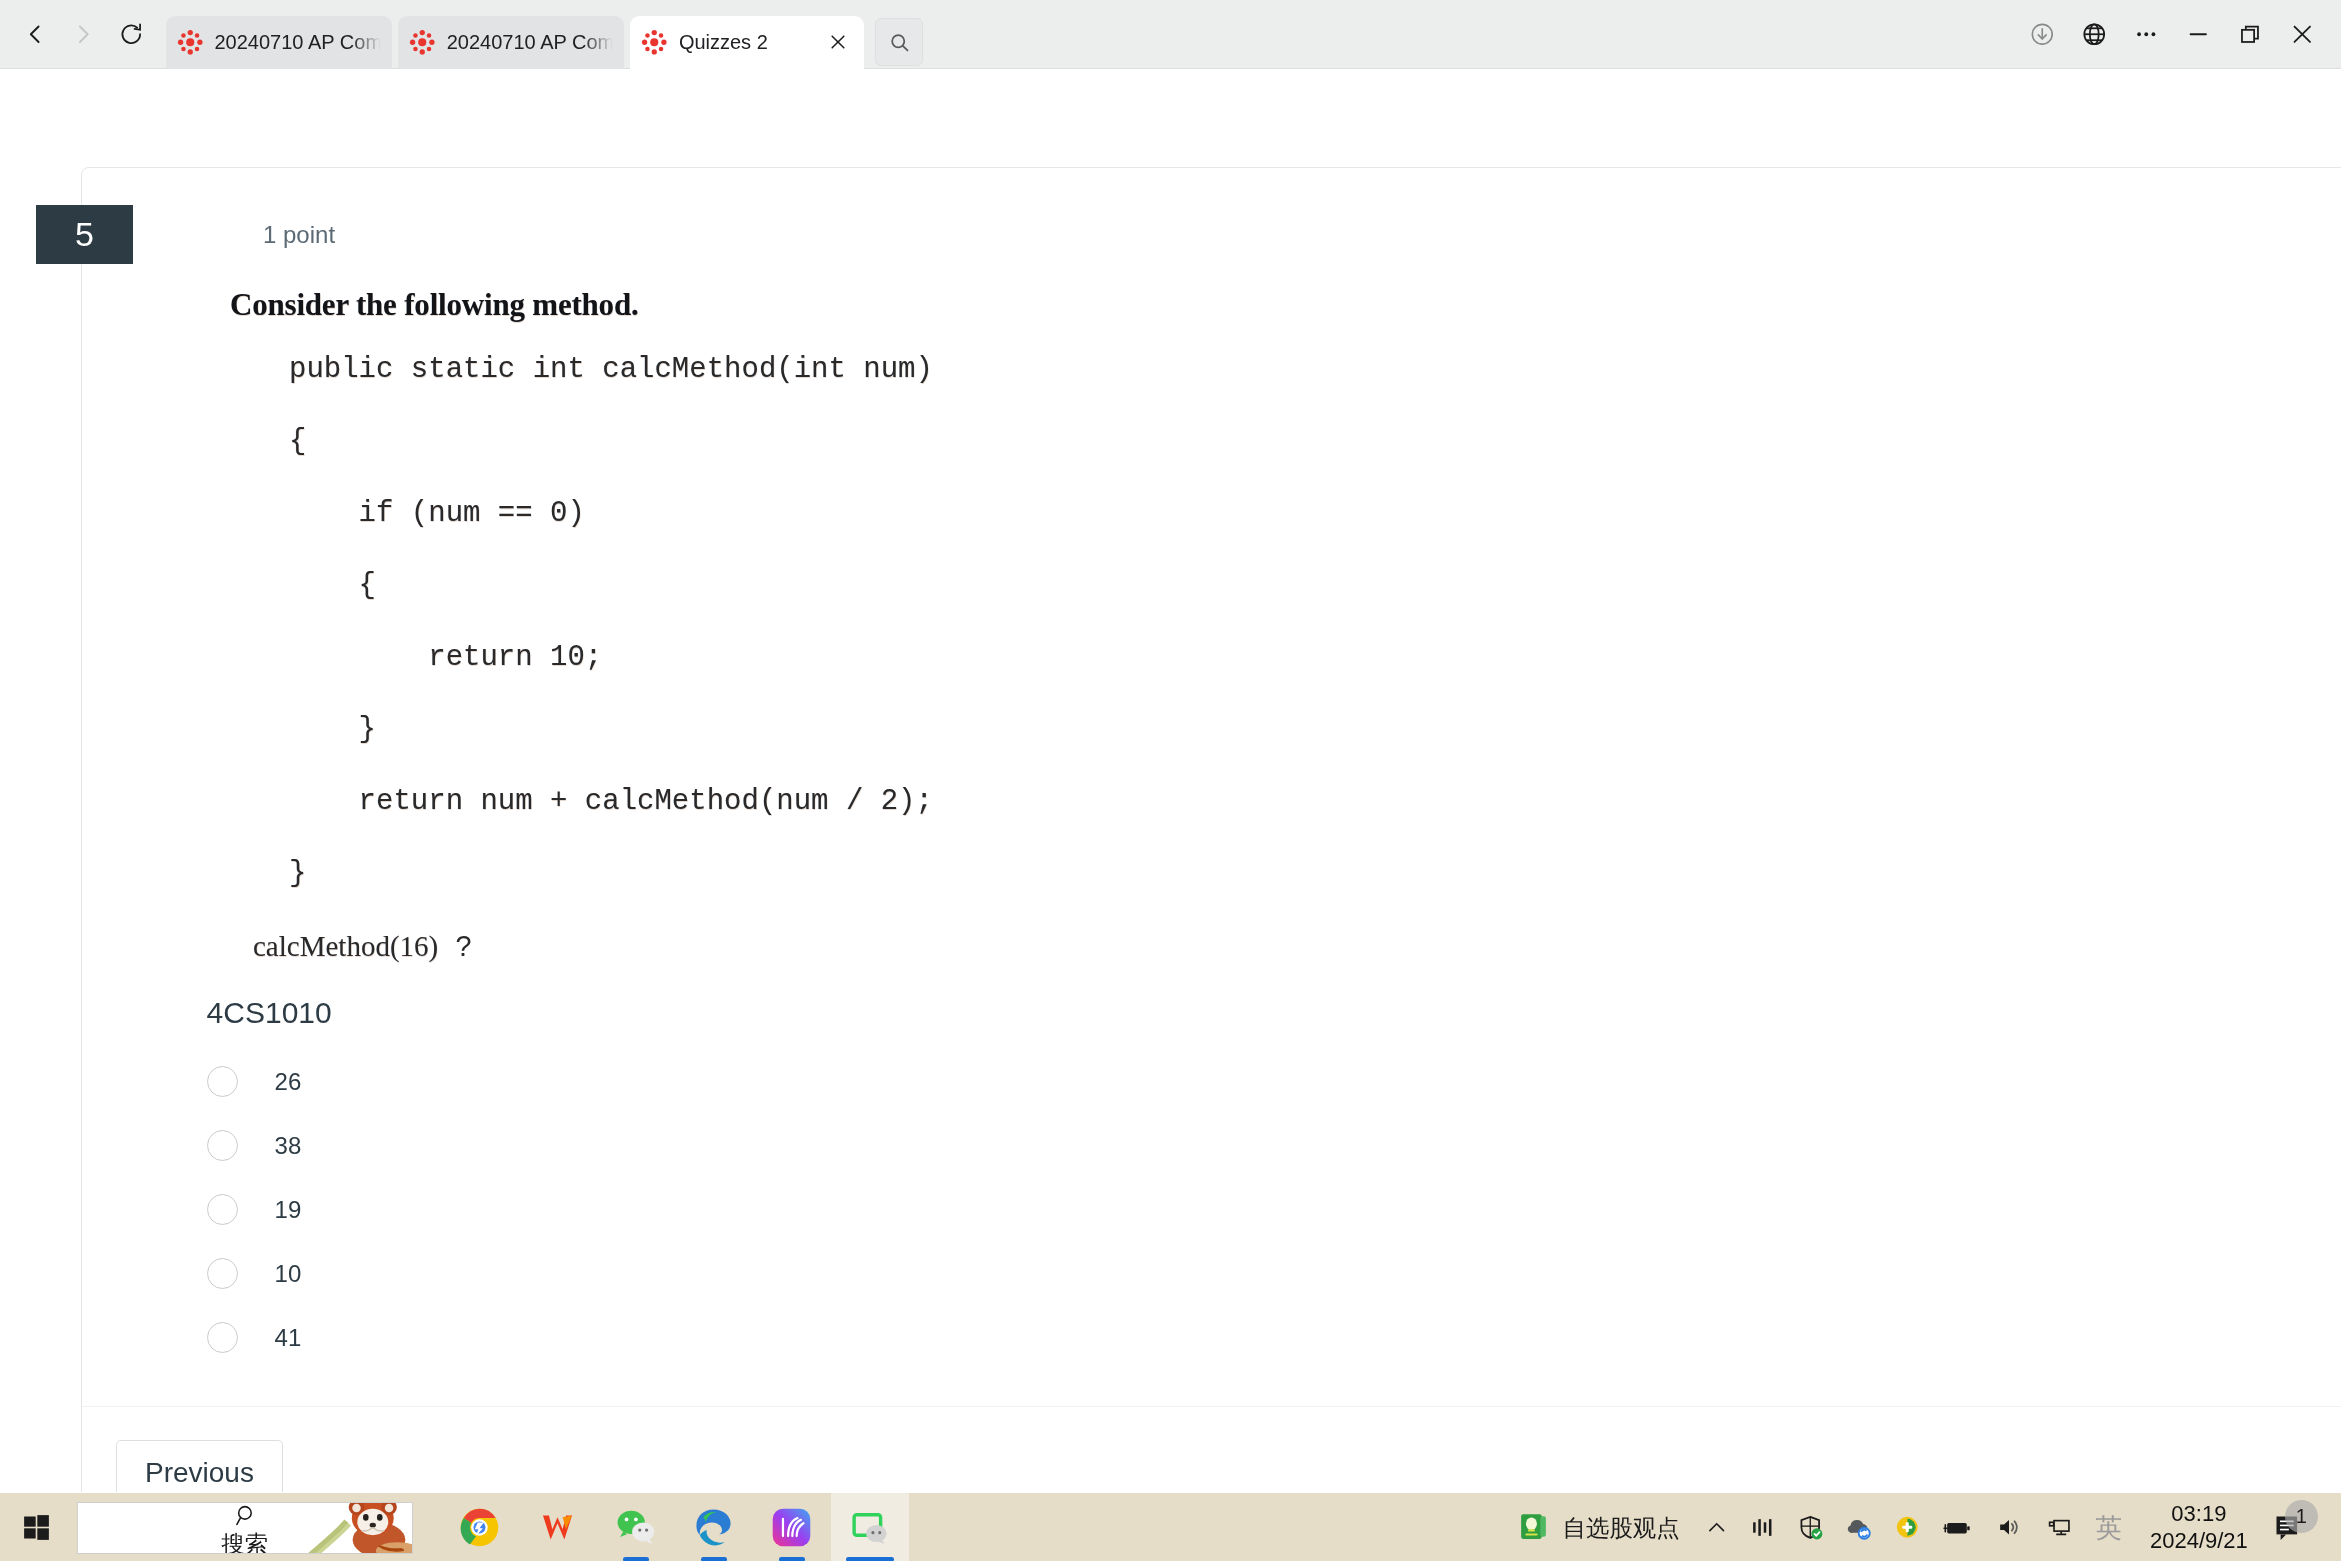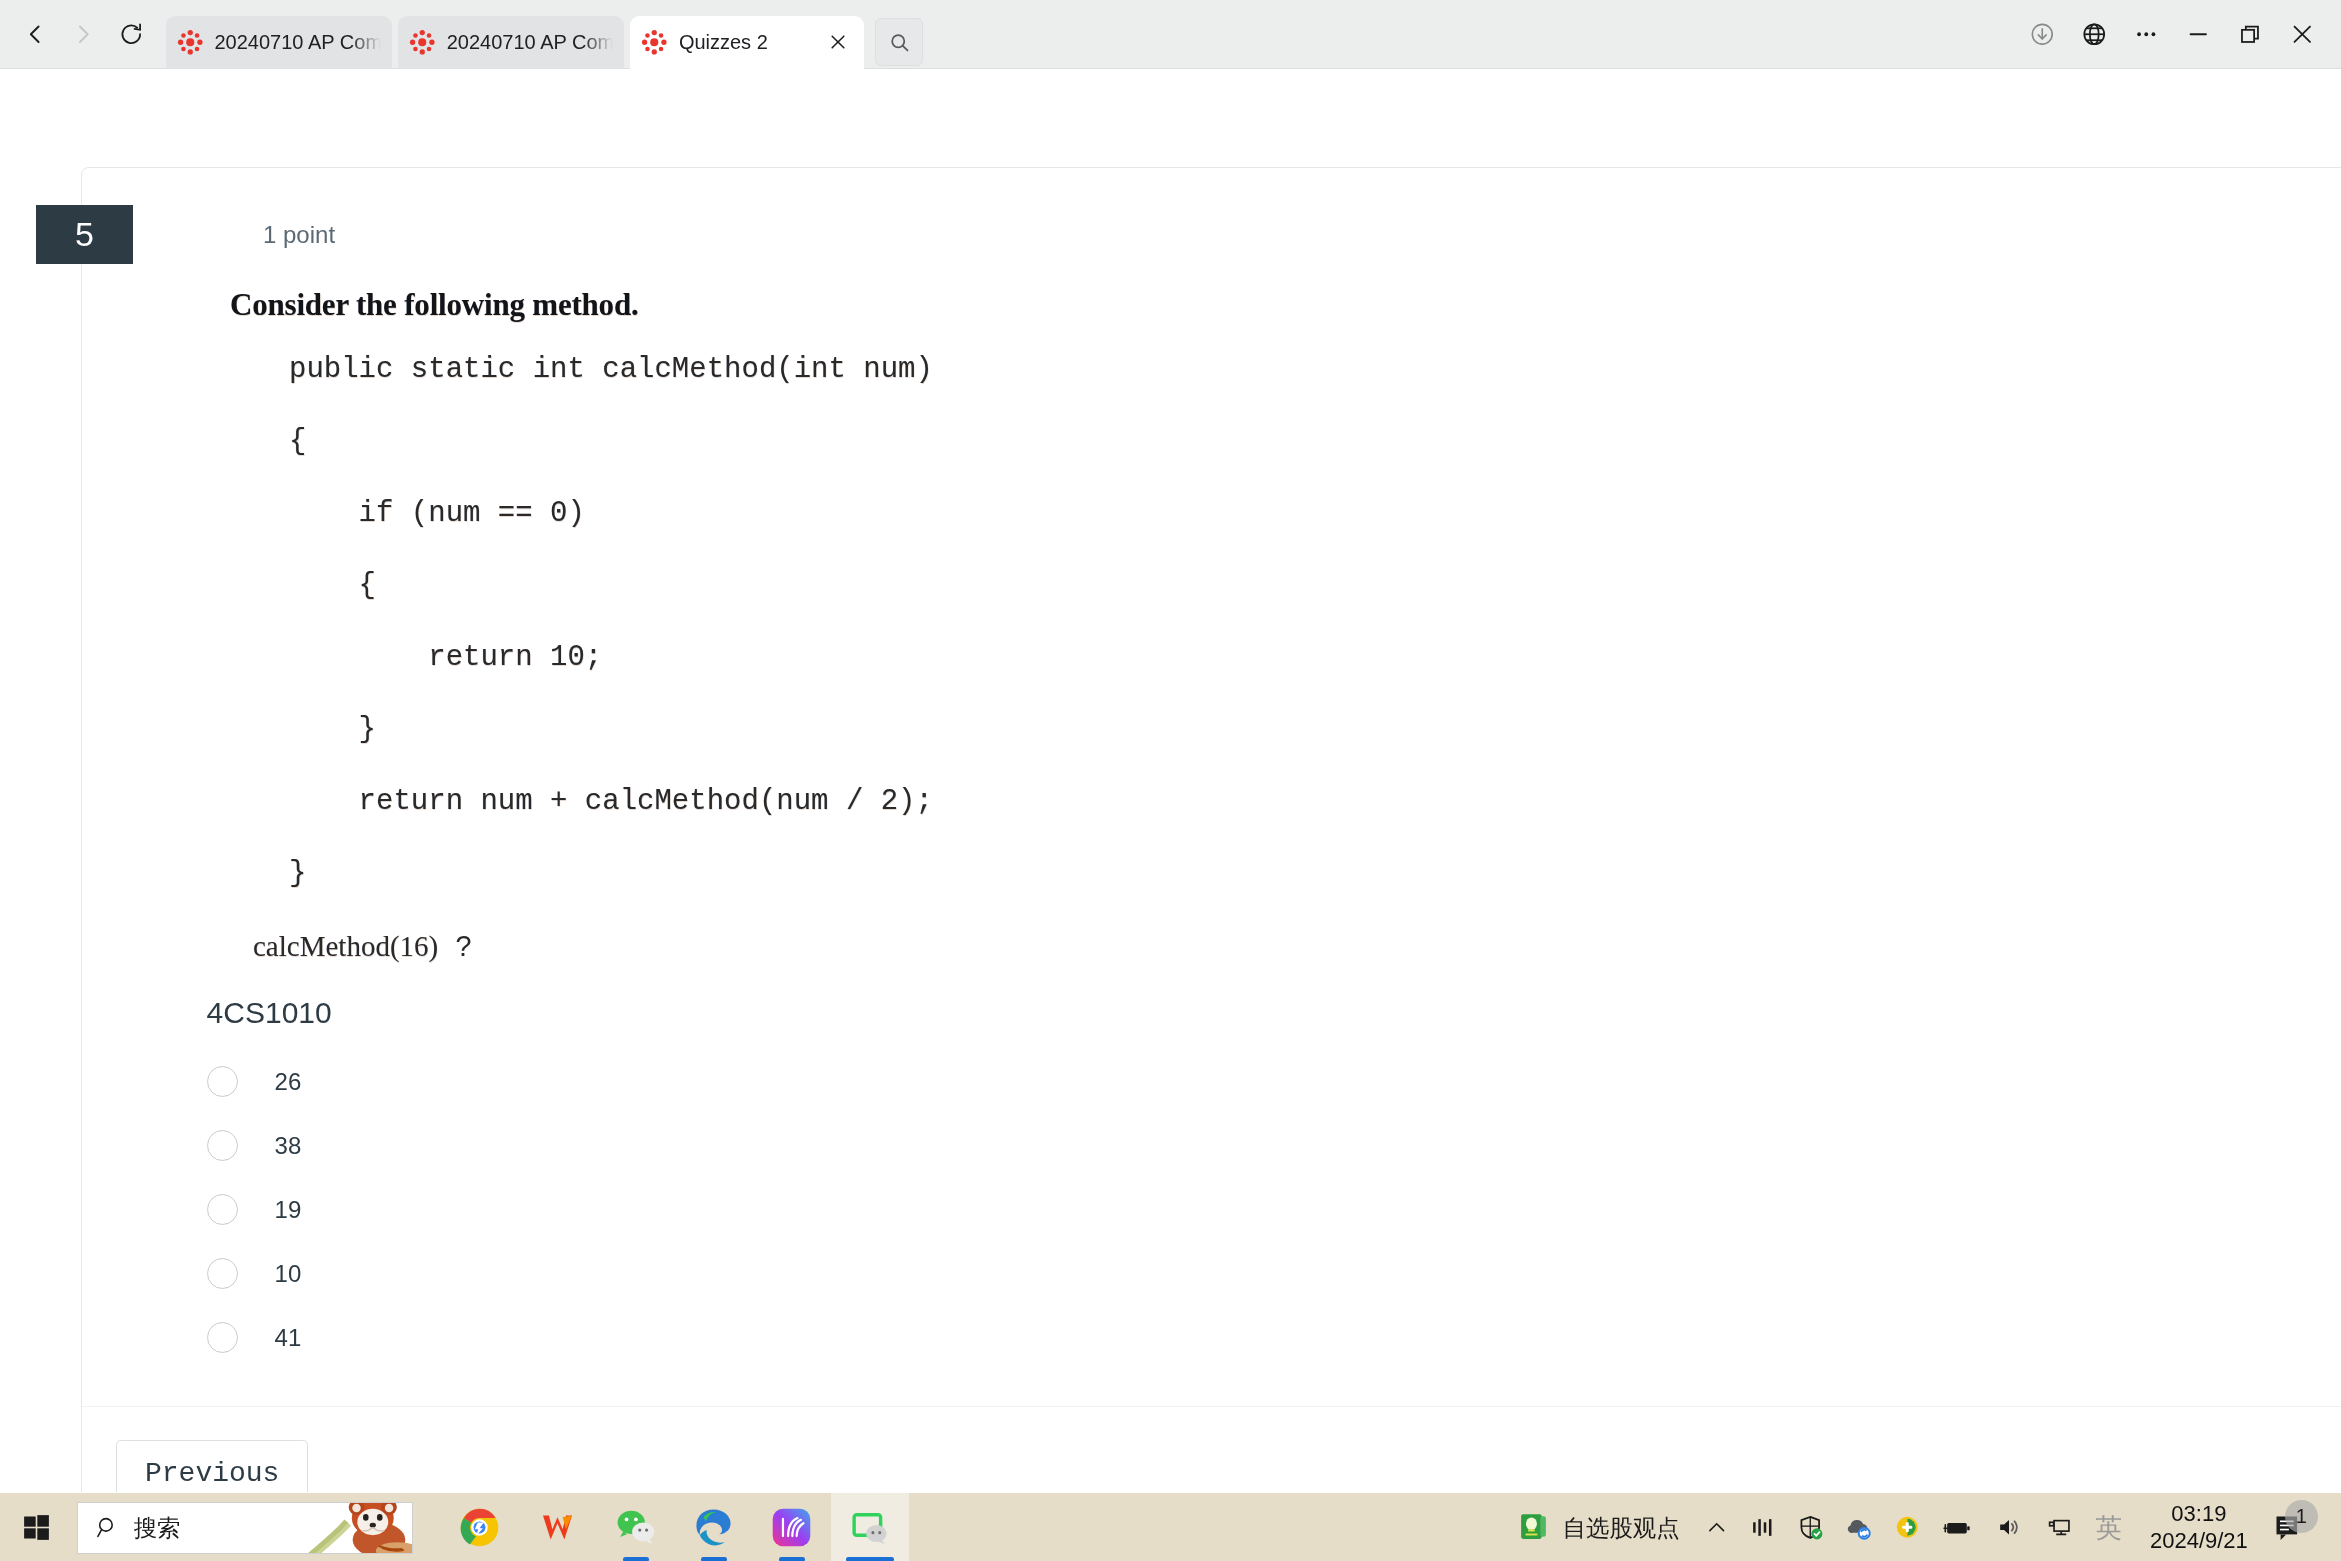--- a/index.html
+++ b/index.html
@@ -155,36 +155,36 @@
     margin-top: 36px;
     height: 1.6px; background: #f0f1f2; width: 100%;
   }
 
   .q-footer { padding: 33px 0 34px 34px; }
   .prev-btn {
     display: inline-flex; align-items: center; justify-content: center;
     height: 66px; padding: 0 28px;
     border: 1.6px solid #dcdfe1; border-radius: 4.7px;
     background: #ffffff; color: #2d3b45;
-    font-size: 28px; font-family: Liberation Mono, monospace;
+    font-size: 28px; font-family: Liberation Sans, sans-serif;
   }
 
   
   .taskbar {
     position: absolute; left: 0; top: 1493px;
     width: 2342px; height: 69px;
     background: #e6ddc8;
     display: flex; align-items: center;
   }
   .tb-start { width: 72px; display: flex; align-items: center; justify-content: center; }
   .tb-search {
     width: 336px; height: 52px; margin-left: 4.7px;
     background: #ffffff; border: 0.8px solid #cfcfcf;
     display: flex; align-items: center;
-    position: relative; overflow: hidden;
+    position: relative; overflow: hidden; flex-direction: column;
   }
   .tb-search .s-ico { margin-left: 17px; margin-right: 14px; display: flex; }
   .tb-search .s-txt { font-size: 23.4px; color: #1b1b1b; }
   .panda {
     position: absolute; right: -3.1px; top: -4.7px; width: 117px; height: 62px;
   }
 
   .tb-apps { display: flex; align-items: center; margin-left: 28px; gap: 0; }
   .tb-app {
     width: 78px; height: 69px;

